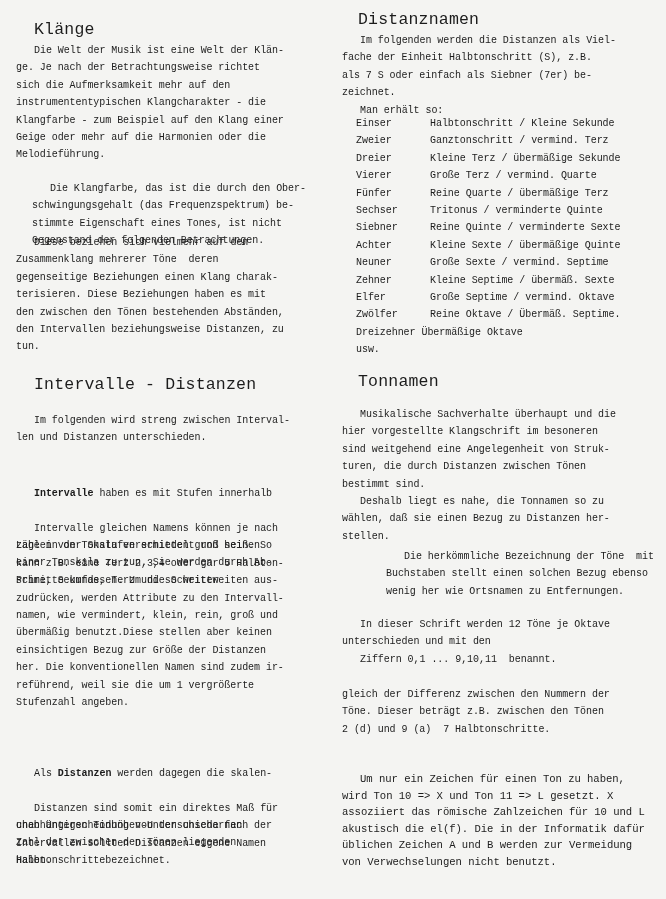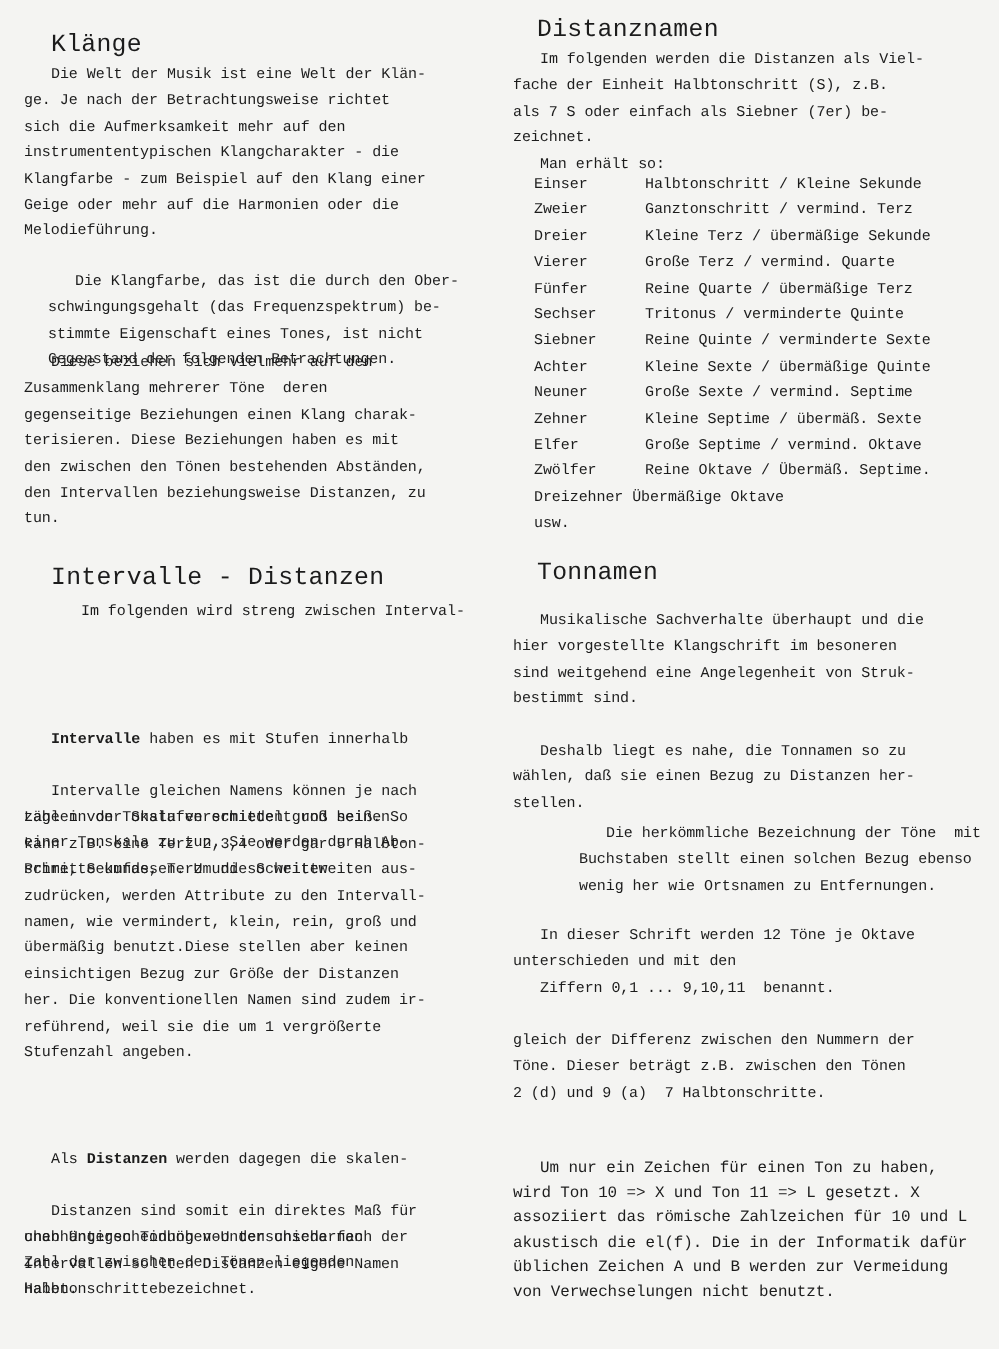--- a/index.html
+++ b/index.html
@@ -27,21 +27,21 @@
 </head>
 <body>
 
 <div class="col left">
   <h2 style="top:20px;left:18px;">Klänge</h2>
   <div class="block text" style="top:42px;"><div class="ind">Die Welt der Musik ist eine Welt der Klän-</div><div>ge. Je nach der Betrachtungsweise richtet</div><div>sich die Aufmerksamkeit mehr auf den</div><div>instrumententypischen Klangcharakter - die</div><div>Klangfarbe - zum Beispiel auf den Klang einer</div><div>Geige oder mehr auf die Harmonien oder die</div><div>Melodieführung.</div></div>
   <div class="block text" style="top:180px;margin-left:16px;"><div class="ind">Die Klangfarbe, das ist die durch den Ober-</div><div>schwingungsgehalt (das Frequenzspektrum) be-</div><div>stimmte Eigenschaft eines Tones, ist nicht</div><div>Gegenstand der folgenden Betrachtungen.</div></div>
   <div class="block text" style="top:234px;"><div class="ind">Diese beziehen sich vielmehr auf den</div><div>Zusammenklang mehrerer Töne  deren</div><div>gegenseitige Beziehungen einen Klang charak-</div><div>terisieren. Diese Beziehungen haben es mit</div><div>den zwischen den Tönen bestehenden Abständen,</div><div>den Intervallen beziehungsweise Distanzen, zu</div><div>tun.</div></div>
 
   <h2 style="top:375px;left:18px;">Intervalle - Distanzen</h2>
-  <div class="block text" style="top:400px;margin-left:20px;"><div class="ind">Im folgenden wird streng zwischen Interval-</div></div>
+  <div class="block text" style="top:412px;"><div class="ind">Im folgenden wird streng zwischen Interval-</div><div>len und Distanzen unterschieden.</div></div>
 
   <div class="block text" style="top:450px;">
     <div class="ind"><b>Intervalle</b><span> haben es mit Stufen innerhalb</span></div>
     <div><div>zählen von Tonstufen ermittelt und heißen</div><div>einer Tonskala zu tun. Sie werden durch Ab-</div><div>Prime, Sekunde, Terz und so weiter</div></div>
   </div>
   <div class="block text" style="top:520px;"><div class="ind">Intervalle gleichen Namens können je nach</div><div>Lage in der Skala verschieden groß sein. So</div><div>kann z.B. eine Terz 2,3,4 oder gar 5 Halbton-</div><div>schritte umfassen. Um die Schrittweiten aus-</div><div>zudrücken, werden Attribute zu den Intervall-</div><div>namen, wie vermindert, klein, rein, groß und</div><div>übermäßig benutzt.Diese stellen aber keinen</div><div>einsichtigen Bezug zur Größe der Distanzen</div><div>her. Die konventionellen Namen sind zudem ir-</div><div>reführend, weil sie die um 1 vergrößerte</div><div>Stufenzahl angeben.</div></div>
 
   <div class="block text" style="top:730px;">
     <div class="ind"><span>Als </span><b>Distanzen</b><span> werden dagegen die skalen-</span></div>
     <div><div>unabhängigen Tonhöhen-Unterschiede nach der</div><div>Zahl der zwischen den Tönen liegenden</div><div>Halbtonschrittebezeichnet.</div></div>
@@ -51,20 +51,20 @@
 
 <div class="col right">
   <h2 style="top:10px;left:16px;">Distanznamen</h2>
   <div class="block text" style="top:32px;"><div class="ind">Im folgenden werden die Distanzen als Viel-</div><div>fache der Einheit Halbtonschritt (S), z.B.</div><div>als 7 S oder einfach als Siebner (7er) be-</div><div>zeichnet.</div></div>
   <div class="block text ind" style="top:102px;">Man erhält so:</div>
   <div class="block text" style="top:115px;left:14px;" id="dist-table"><div class="trow"><span class="tname">Einser</span><span>Halbtonschritt / Kleine Sekunde</span></div><div class="trow"><span class="tname">Zweier</span><span>Ganztonschritt / vermind. Terz</span></div><div class="trow"><span class="tname">Dreier</span><span>Kleine Terz / übermäßige Sekunde</span></div><div class="trow"><span class="tname">Vierer</span><span>Große Terz / vermind. Quarte</span></div><div class="trow"><span class="tname">Fünfer</span><span>Reine Quarte / übermäßige Terz</span></div><div class="trow"><span class="tname">Sechser</span><span>Tritonus / verminderte Quinte</span></div><div class="trow"><span class="tname">Siebner</span><span>Reine Quinte / verminderte Sexte</span></div><div class="trow"><span class="tname">Achter</span><span>Kleine Sexte / übermäßige Quinte</span></div><div class="trow"><span class="tname">Neuner</span><span>Große Sexte / vermind. Septime</span></div><div class="trow"><span class="tname">Zehner</span><span>Kleine Septime / übermäß. Sexte</span></div><div class="trow"><span class="tname">Elfer</span><span>Große Septime / vermind. Oktave</span></div><div class="trow"><span class="tname">Zwölfer</span><span>Reine Oktave / Übermäß. Septime.</span></div></div>
   <div class="block text" style="top:324px;left:14px;">Dreizehner Übermäßige Oktave</div>
   <div class="block text" style="top:341px;left:14px;">usw.</div>
 
   <h2 style="top:372px;left:16px;">Tonnamen</h2>
-  <div class="block text" style="top:406px;"><div class="ind">Musikalische Sachverhalte überhaupt und die</div><div>hier vorgestellte Klangschrift im besoneren</div><div>sind weitgehend eine Angelegenheit von Struk-</div><div>bestimmt sind.</div></div>
+  <div class="block text" style="top:406px;"><div class="ind">Musikalische Sachverhalte überhaupt und die</div><div>hier vorgestellte Klangschrift im besoneren</div><div>sind weitgehend eine Angelegenheit von Struk-</div><div>turen, die durch Distanzen zwischen Tönen</div><div>bestimmt sind.</div></div>
   <div class="block text" style="top:493px;"><div class="ind">Deshalb liegt es nahe, die Tonnamen so zu</div><div>wählen, daß sie einen Bezug zu Distanzen her-</div><div>stellen.</div></div>
   <div class="block text" style="top:548px;margin-left:44px;"><div class="ind">Die herkömmliche Bezeichnung der Töne  mit</div><div>Buchstaben stellt einen solchen Bezug ebenso</div><div>wenig her wie Ortsnamen zu Entfernungen.</div></div>
   <div class="block text" style="top:616px;"><div class="ind">In dieser Schrift werden 12 Töne je Oktave</div><div>unterschieden und mit den</div></div>
   <div class="block text ind" style="top:651px;">Ziffern 0,1 ... 9,10,11  benannt.</div>
   <div class="block text" style="top:686px;"><div>gleich der Differenz zwischen den Nummern der</div><div>Töne. Dieser beträgt z.B. zwischen den Tönen</div><div>2 (d) und 9 (a)  7 Halbtonschritte.</div></div>
   <div class="block text" style="top:771px;font-size:10.6px;line-height:16.6px;"><div class="ind">Um nur ein Zeichen für einen Ton zu haben,</div><div>wird Ton 10 =&gt; X und Ton 11 =&gt; L gesetzt. X</div><div>assoziiert das römische Zahlzeichen für 10 und L</div><div>akustisch die el(f). Die in der Informatik dafür</div><div>üblichen Zeichen A und B werden zur Vermeidung</div><div>von Verwechselungen nicht benutzt.</div></div>
 </div>
 
 </body></html>

